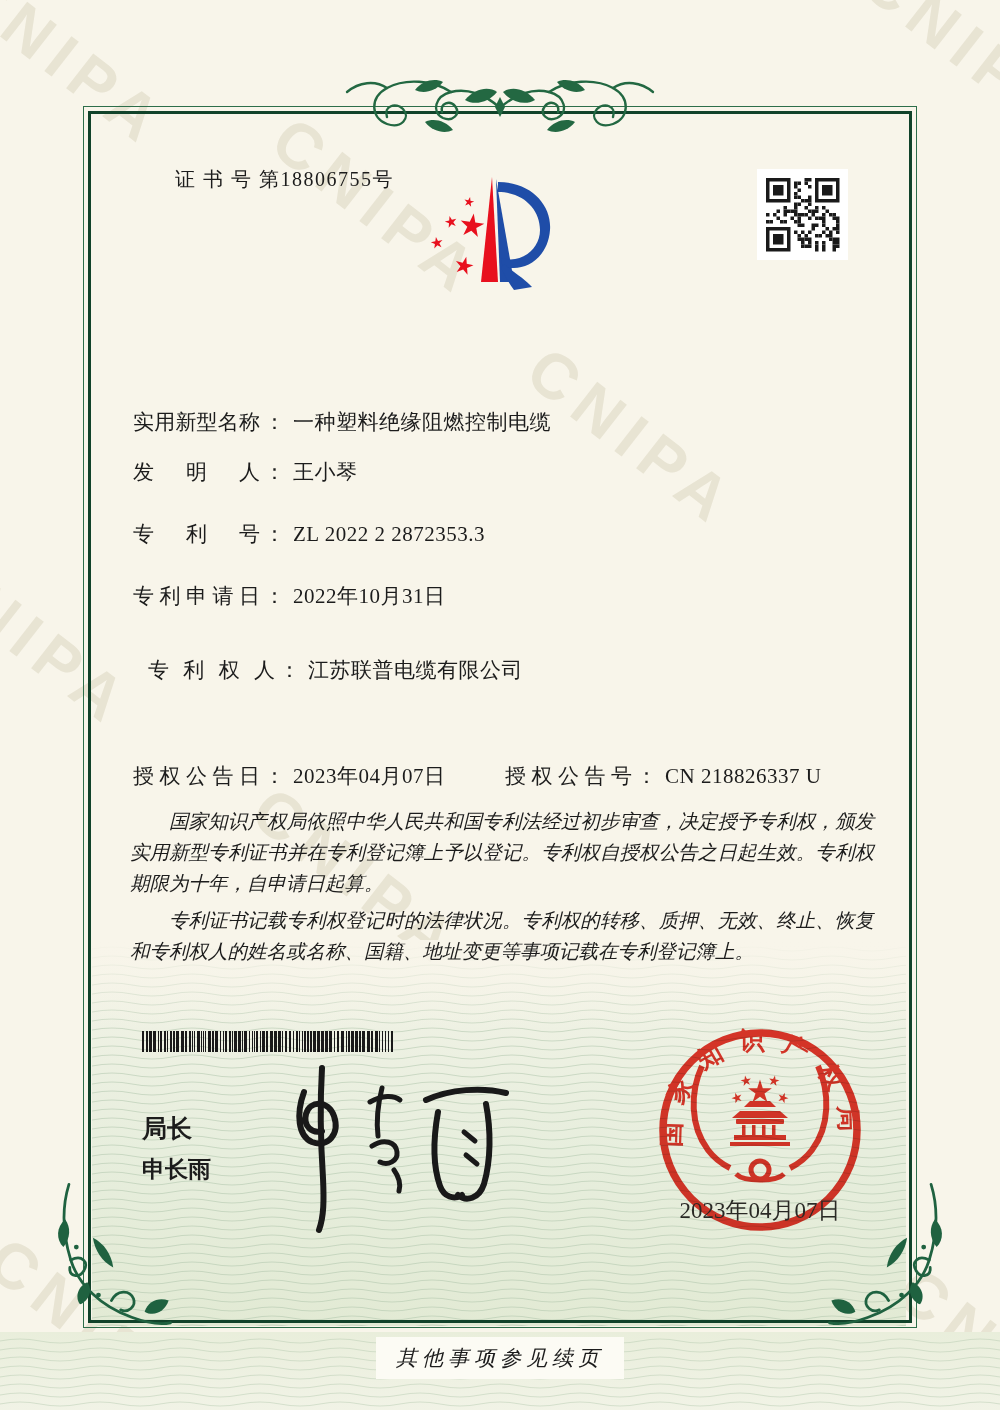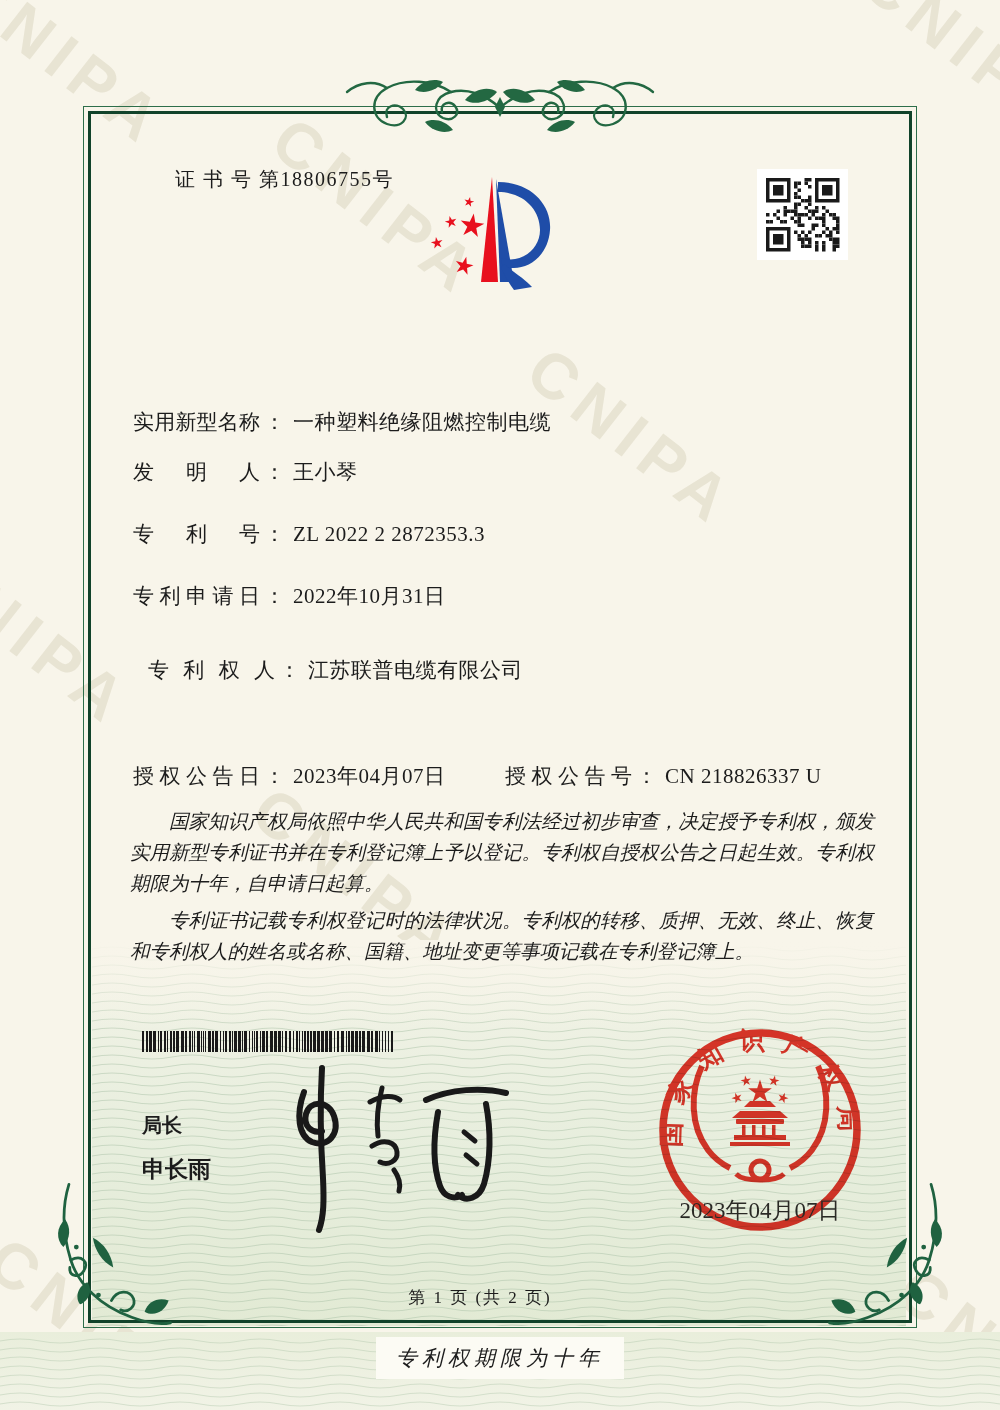--- a/index.html
+++ b/index.html
@@ -43,21 +43,21 @@
   .colon{margin:0 8px 0 4px;}
   .fvalue{letter-spacing:0.5px;}
   .pair2{position:absolute; left:372px; top:0;}
   
   .body-text{position:absolute; left:130px; top:806px; width:744px; z-index:5;
     font-size:19.5px; line-height:31px; font-style:italic; text-align:justify;}
   .body-text p{margin:0 0 6px 0; text-indent:2em;}
   
   .barcode{position:absolute; left:142px; top:1031px; z-index:5;}
   .director-title{position:absolute; left:142px; top:1112px; z-index:5;
-    font-family:"Liberation Sans","DejaVu Sans",sans-serif; font-weight:bold; font-size:20px;}
+    font-family:"Liberation Sans","DejaVu Sans",sans-serif; font-weight:bold; font-size:25px;}
   .director-name{position:absolute; left:142px; top:1154px; z-index:5;
     font-family:"Liberation Sans","DejaVu Sans",sans-serif; font-weight:bold; font-size:23px;text-align:center;}
   .signature{position:absolute; left:266px; top:1058px; z-index:5;}
   .seal{position:absolute; left:652px; top:1022px; z-index:6; mix-blend-mode:multiply;}
   .page-indicator{position:absolute; left:0; top:1286px; width:960px; z-index:5;
     text-align:center; font-size:17px; letter-spacing:2px;}
   .note-box{position:absolute; left:50%; top:1337px; transform:translateX(-50%); z-index:5;
     background:#fcfbf4; padding:7px 20px; font-size:21px; font-style:italic; letter-spacing:5px; white-space:nowrap;}
   svg{display:block;}
 </style>
@@ -417,17 +417,16 @@
         <rect x="78" y="120" width="60" height="4"></rect>
         <path d="M50,44 C38,70 38,104 56,128 C62,136 70,142 78,146" fill="none" stroke="#e2271b" stroke-width="6"></path>
         <path d="M166,44 C178,70 178,104 160,128 C154,136 146,142 138,146" fill="none" stroke="#e2271b" stroke-width="6"></path>
         <circle cx="108" cy="148" r="9" fill="none" stroke="#e2271b" stroke-width="5"></circle>
         <path d="M84,152 C92,160 124,160 132,152" fill="none" stroke="#e2271b" stroke-width="5"></path>
       </g>
       <text x="108" y="196" text-anchor="middle" font-size="23" fill="#1d1b1a" font-family="Liberation Serif, DejaVu Serif, serif">2023年04月07日</text>
     </g>
   </svg>
 
-  <div class="page-indicator">第 1 页 (共 2 页)</div>
-
-  <div class="note-box">专利权期限为十年</div>
+
+  <div class="note-box">其他事项参见续页</div>
 
 </div>
 
 </body></html>

